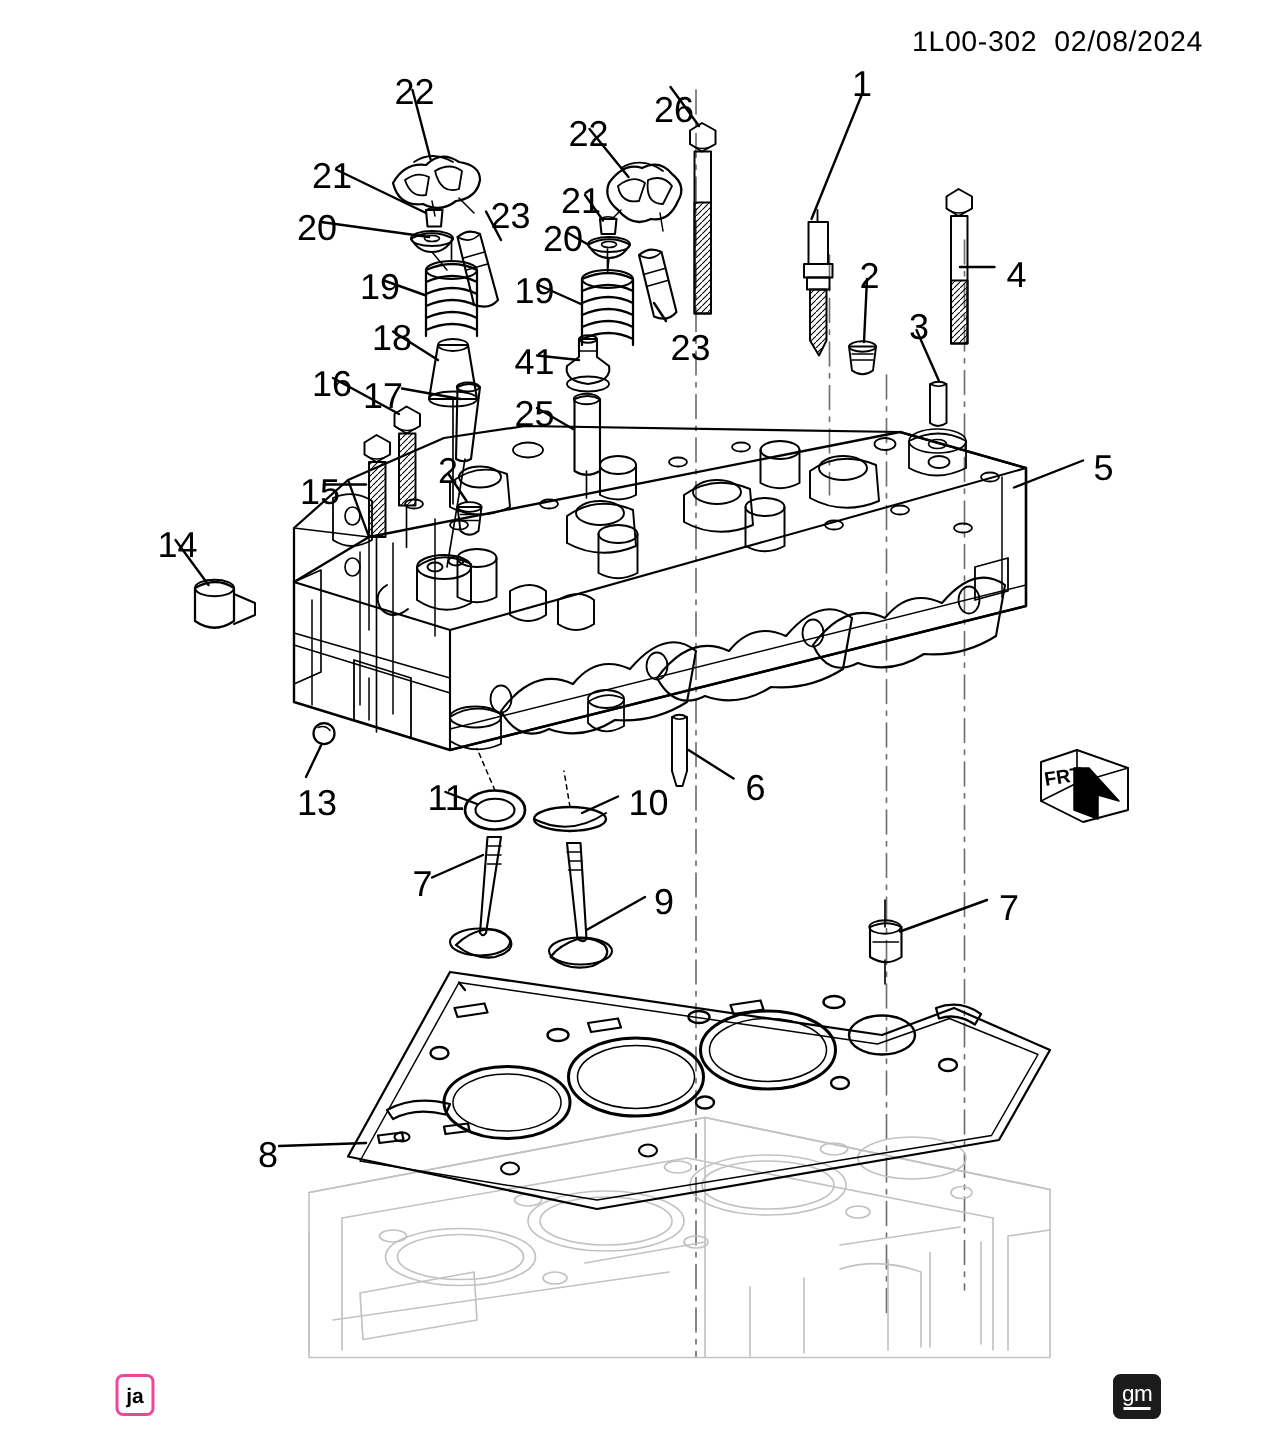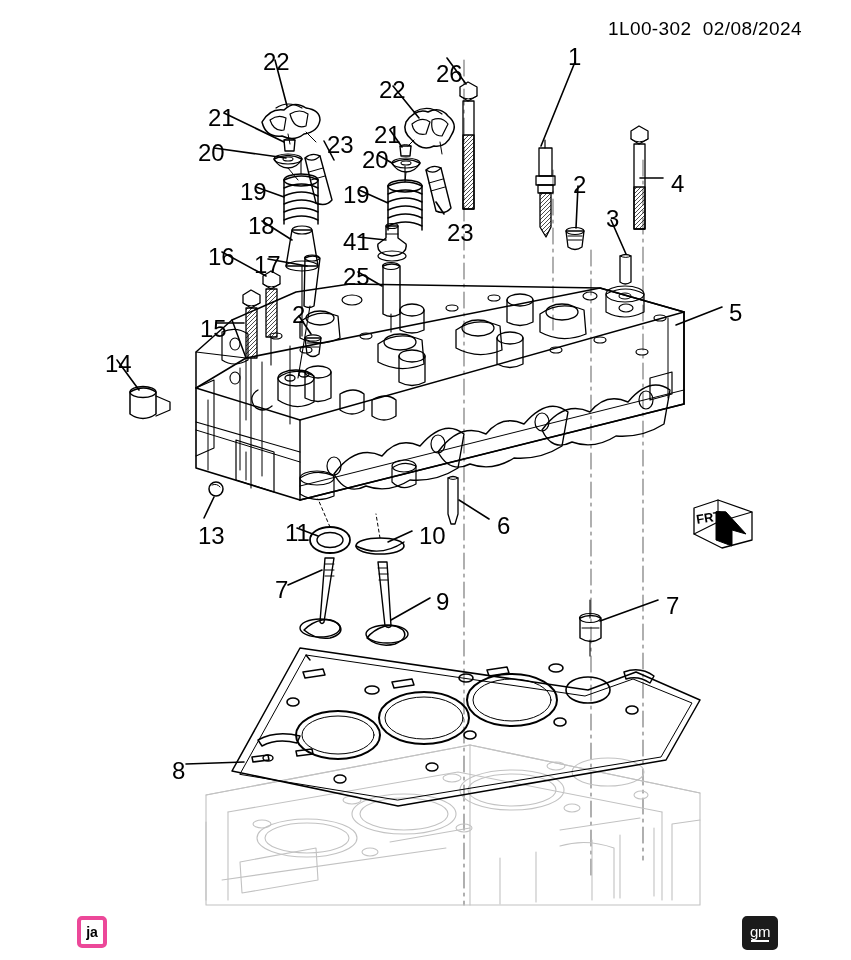--- a/index.html
+++ b/index.html
@@ -4,21 +4,21 @@
 <style>
   html,body{margin:0;padding:0;background:#ffffff;}
   body{width:851px;height:960px;position:relative;overflow:hidden;
        font-family:"Liberation Sans","DejaVu Sans",sans-serif;color:#000;}
   #stage{position:absolute;inset:0;width:851px;height:776px;}
   #art{position:absolute;left:0;top:0;width:851px;height:960px;}
   .hdr{position:absolute;left:608px;top:18px;font-size:19px;letter-spacing:.4px;
        white-space:pre;}
   .callout{position:absolute;font-size:24px;font-weight:400;line-height:1;
            white-space:pre;}
-  .badge{position:absolute;border:4px solid #ec4899;border-radius:5px;background:#fff;
+  .badge{position:absolute;border:2px solid #ec4899;border-radius:5px;background:#fff;
          display:flex;align-items:center;justify-content:center;font-size:14px;
          font-weight:600;}
   #ja{left:77px;top:916px;width:22px;height:24px;}
   #gm{left:742px;top:916px;width:28px;height:26px;background:#1b1b1b;border-color:#1b1b1b;
       color:#fff;font-weight:400;font-size:15px;flex-direction:column;line-height:1;}
   #gm .gmtxt{letter-spacing:-.5px;margin-bottom:1px;}
   #gm .gmbar{width:18px;height:2px;background:#fff;}
 </style>
 </head>
 <body>
@@ -462,21 +462,21 @@
   <div class="callout" style="left:666px;top:594px">7</div>
   <div class="callout" style="left:172px;top:759px">8</div>
   <div class="callout" style="left:436px;top:590px">9</div>
   <div class="callout" style="left:419px;top:524px">10</div>
   <div class="callout" style="left:285px;top:521px">11</div>
   <div class="callout" style="left:275px;top:578px">7</div>
   <div class="callout" style="left:198px;top:524px">13</div>
   <div class="callout" style="left:105px;top:352px">14</div>
   <div class="callout" style="left:200px;top:317px">15</div>
   <div class="callout" style="left:208px;top:245px">16</div>
-  <div class="callout" style="left:254px;top:253px">17</div>
+  <div class="callout" style="left:242px;top:253px">17</div>
   <div class="callout" style="left:248px;top:214px">18</div>
   <div class="callout" style="left:240px;top:180px">19</div>
   <div class="callout" style="left:343px;top:183px">19</div>
   <div class="callout" style="left:198px;top:141px">20</div>
   <div class="callout" style="left:362px;top:148px">20</div>
   <div class="callout" style="left:208px;top:106px">21</div>
   <div class="callout" style="left:374px;top:123px">21</div>
   <div class="callout" style="left:263px;top:50px">22</div>
   <div class="callout" style="left:379px;top:78px">22</div>
   <div class="callout" style="left:327px;top:133px">23</div>

